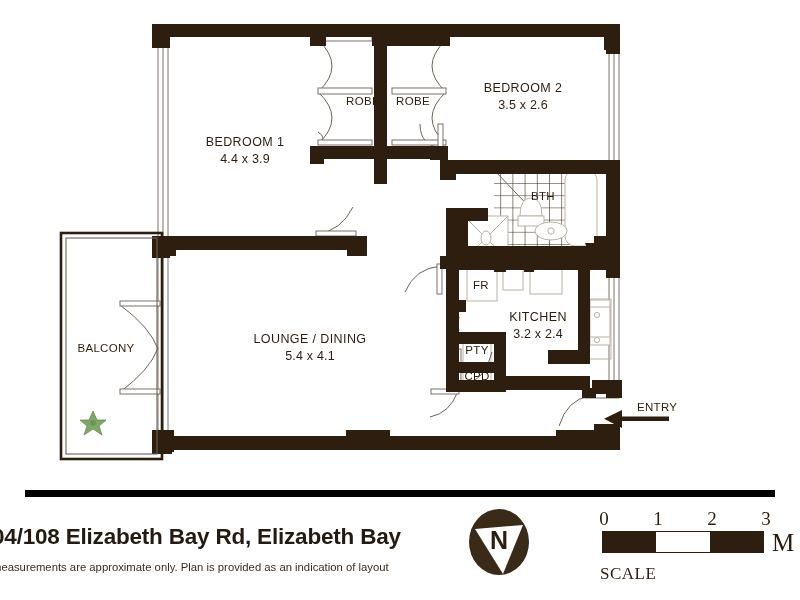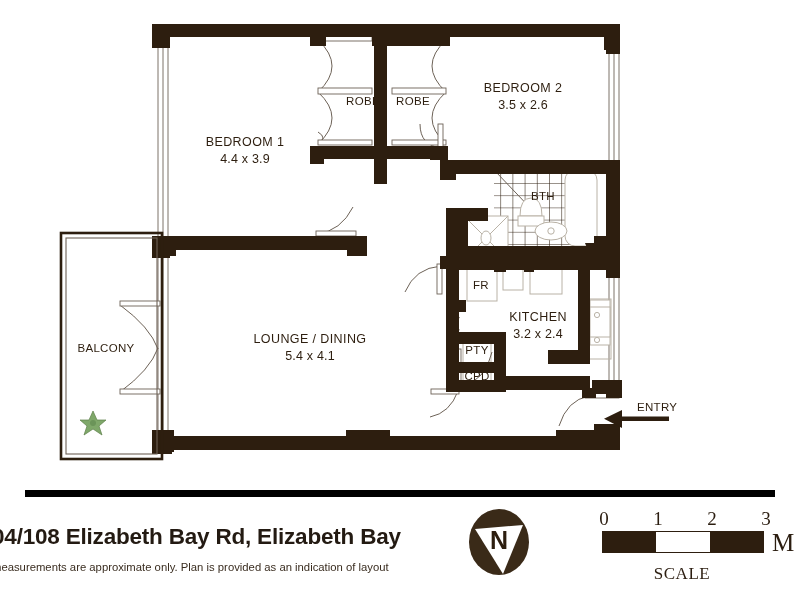--- a/index.html
+++ b/index.html
@@ -42,21 +42,21 @@
     display:flex;border:1px solid #2d1e0f;box-sizing:border-box;
   }
   .scale-bar i{flex:1 1 0;display:block;}
   .scale-bar i.on{background:#2d1e0f;}
   .scale-bar i.off{background:#ffffff;}
   .scale-m{
     position:absolute;left:176px;top:21px;
     font-family:"Liberation Serif", serif;font-size:25px;color:#2b1d10;
   }
   .scale-cap{
-    position:absolute;left:4px;top:56px;width:164px;text-align:center;
+    position:absolute;left:4px;top:56px;width:164px;
     font-family:"Liberation Serif", serif;font-size:17px;letter-spacing:.5px;
     color:#2b1d10;
   }
 
   
   text{font-family:"Liberation Sans", sans-serif;fill:#2d1e0f;}
   .rm-name{font-size:12.5px;letter-spacing:.4px;text-anchor:middle;}
   .rm-dim{font-size:12.5px;letter-spacing:.2px;text-anchor:middle;}
   .rm-sm{font-size:11.5px;letter-spacing:.3px;text-anchor:middle;}
   .rm-entry{font-size:11.5px;letter-spacing:.3px;text-anchor:start;}

